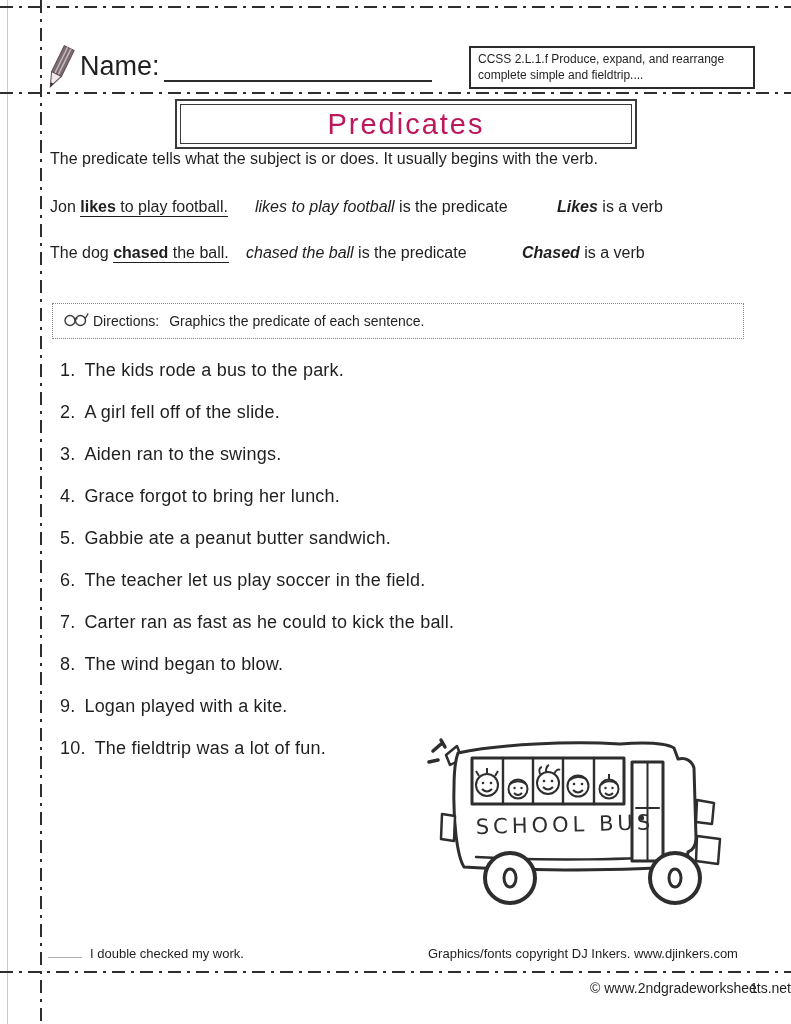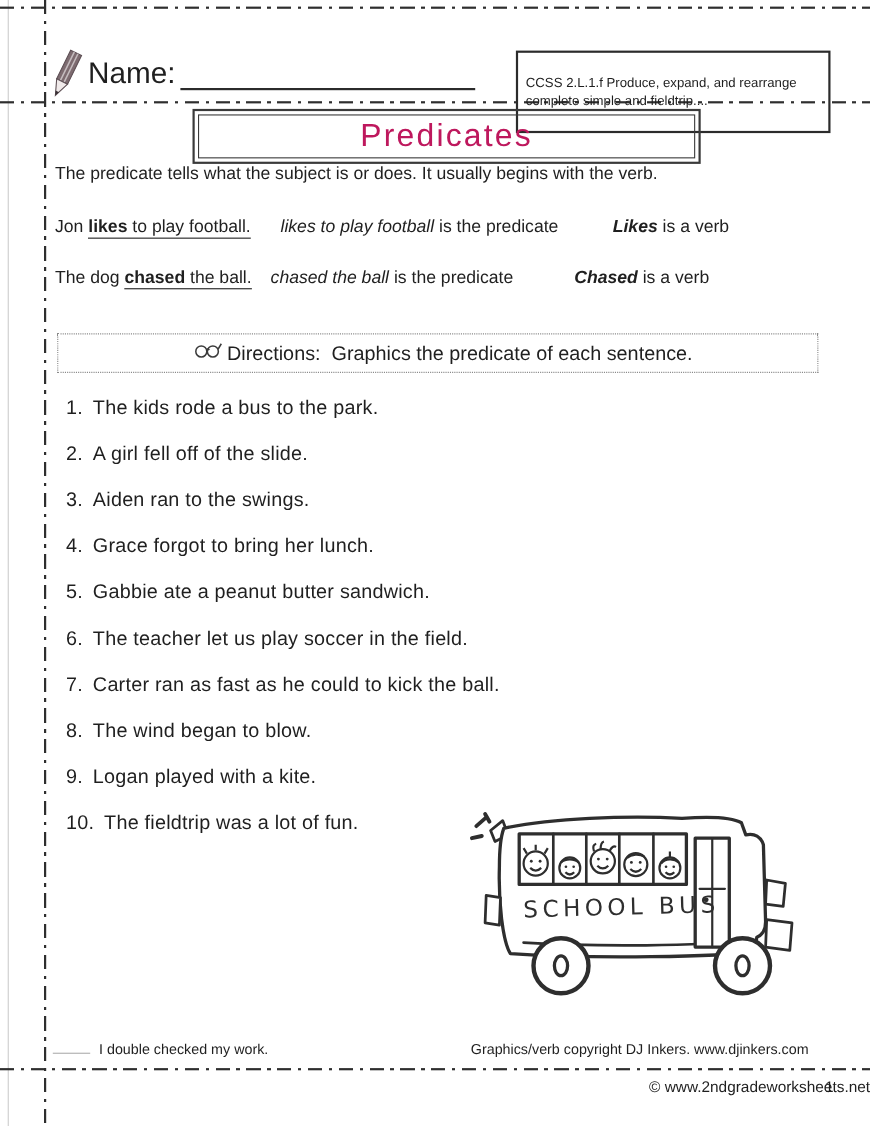--- a/index.html
+++ b/index.html
@@ -16,38 +16,38 @@
     background:repeating-linear-gradient(90deg,#2e2e2e 0 13px,transparent 13px 19px,#2e2e2e 19px 22px,transparent 22px 28px);}
   .vline{position:absolute;width:2px;top:0;bottom:0;
     background:repeating-linear-gradient(180deg,#2e2e2e 0 13px,transparent 13px 19px,#2e2e2e 19px 22px,transparent 22px 28px);}
   .grayline{position:absolute;width:1px;top:0;bottom:0;background:#cccccc;}
 
   
   .name-row{position:absolute;left:80px;top:50px;font-size:27px;white-space:nowrap;}
   .name-blank{display:inline-block;width:268px;border-bottom:2px solid #2b2b2b;height:30px;vertical-align:bottom;margin-left:4px;}
   .pencil{position:absolute;left:42px;top:44px;}
   .ccss-box{position:absolute;left:469px;top:46px;width:286px;
-    border:2px solid #2b2b2b;padding:20px 7px;font-size:12px;line-height:1.3;box-sizing:border-box;}
+    border:2px solid #2b2b2b;padding:4px 7px;font-size:12px;line-height:1.3;box-sizing:border-box;}
 
   
   .title-outer{position:absolute;left:175px;top:99px;width:462px;height:50px;
     border:2px solid #3a3a3a;box-sizing:border-box;padding:3px;}
   .title-inner{width:100%;height:100%;border:1px solid #3a3a3a;box-sizing:border-box;
     display:flex;align-items:center;justify-content:center;}
   .title-text{font-size:29px;letter-spacing:2px;color:#be185d;}
 
   .intro{position:absolute;left:50px;top:150px;font-size:16px;}
 
   .ex{position:absolute;left:0;width:791px;font-size:16px;}
   .ex .seg{position:absolute;white-space:nowrap;top:0;}
   .ul{border-bottom:1.5px solid #1f1f1f;padding-bottom:1px;}
 
   .dir-box{position:absolute;left:52px;top:303px;width:692px;height:36px;
     border:1px dotted #8a8a8a;box-sizing:border-box;
-    display:flex;align-items:center;padding-left:10px;font-size:18px;justify-content:center;}
+    display:flex;align-items:center;padding-left:10px;font-size:14px;}
   .dir-box .glasses{margin-right:4px;flex:0 0 auto;}
   .dir-label{margin-right:10px;}
 
   .sentences{position:absolute;left:60px;top:360px;font-size:18px;letter-spacing:0.2px;}
   .sent{height:42px;white-space:nowrap;}
   .sent .num{display:inline-block;margin-right:9px;}
 
   .bus-wrap{position:absolute;left:420px;top:728px;width:350px;height:190px;}
 
   
@@ -202,17 +202,17 @@
         <circle cx="192.5" cy="60" r="1.2" fill="#2e2e2e" stroke="none"></circle>
         <path d="M185,65 q4,4 8,0"></path>
       </g>
       <text x="56" y="106" font-size="21" letter-spacing="4" fill="#2e2e2e" style="font-family:'DejaVu Sans',sans-serif" transform="rotate(-1.5 56 106)">SCHOOL BUS</text>
     </svg>
   </div>
 
   <div class="check-row">
     <span class="check-blank"></span><span>I double checked my work.</span>
   </div>
-  <div class="copyright">Graphics/verb copyright DJ Inkers. www.djinkers.com</div>
+  <div class="copyright">Graphics/fonts copyright DJ Inkers. www.djinkers.com</div>
   <div class="website">© www.2ndgradeworksheets.net</div>
   <div class="pagenum">1</div>
 
 </div>
 
 </body></html>

